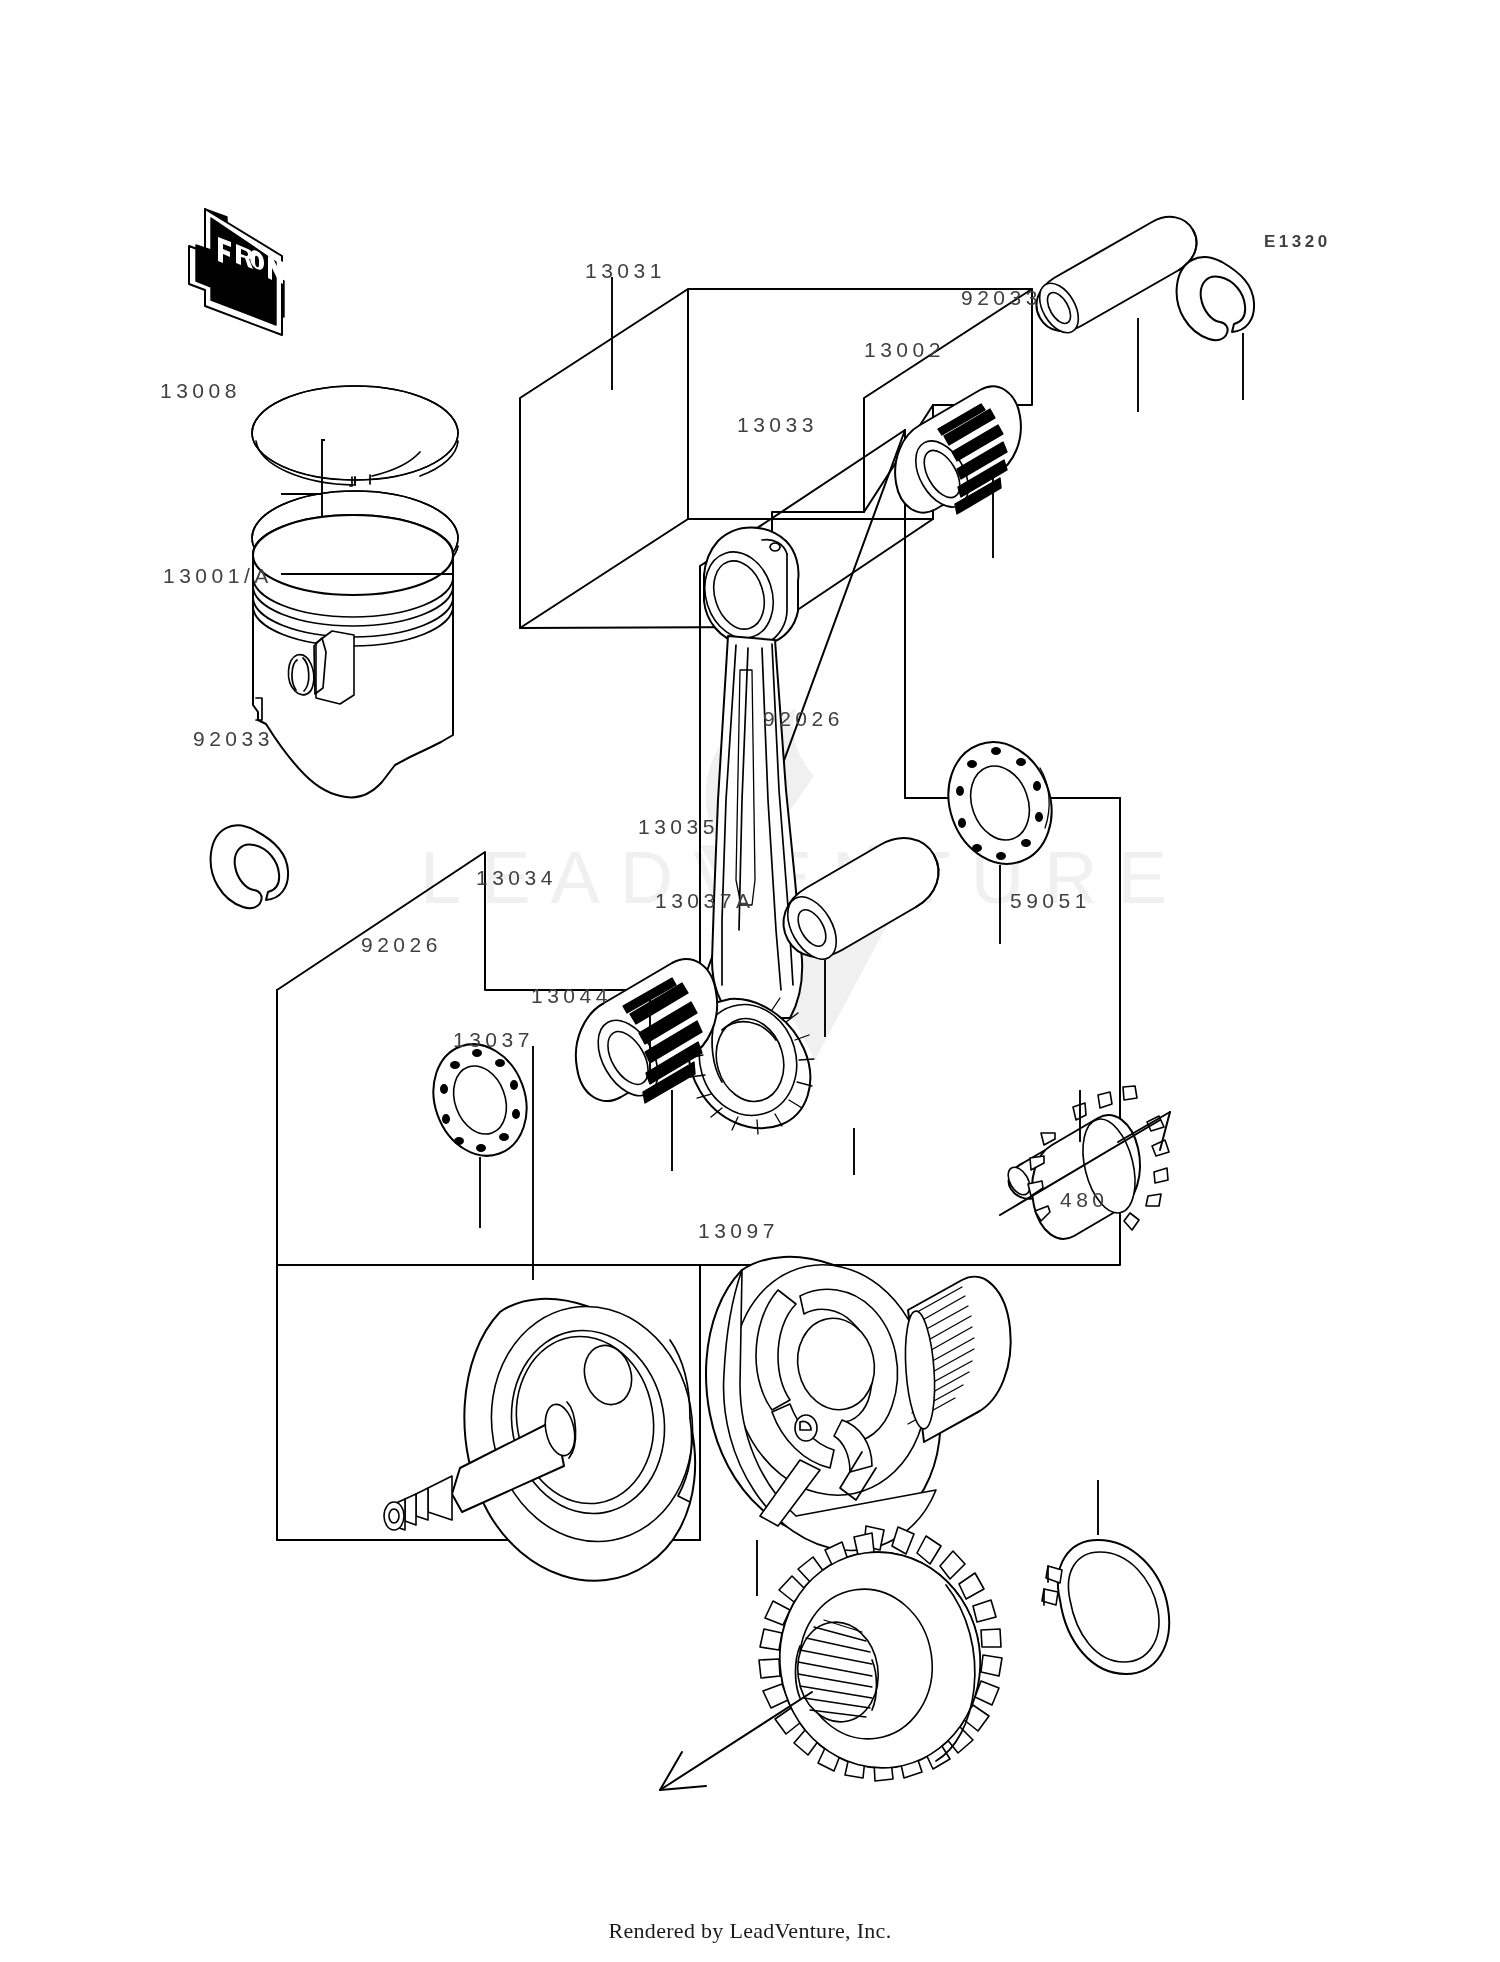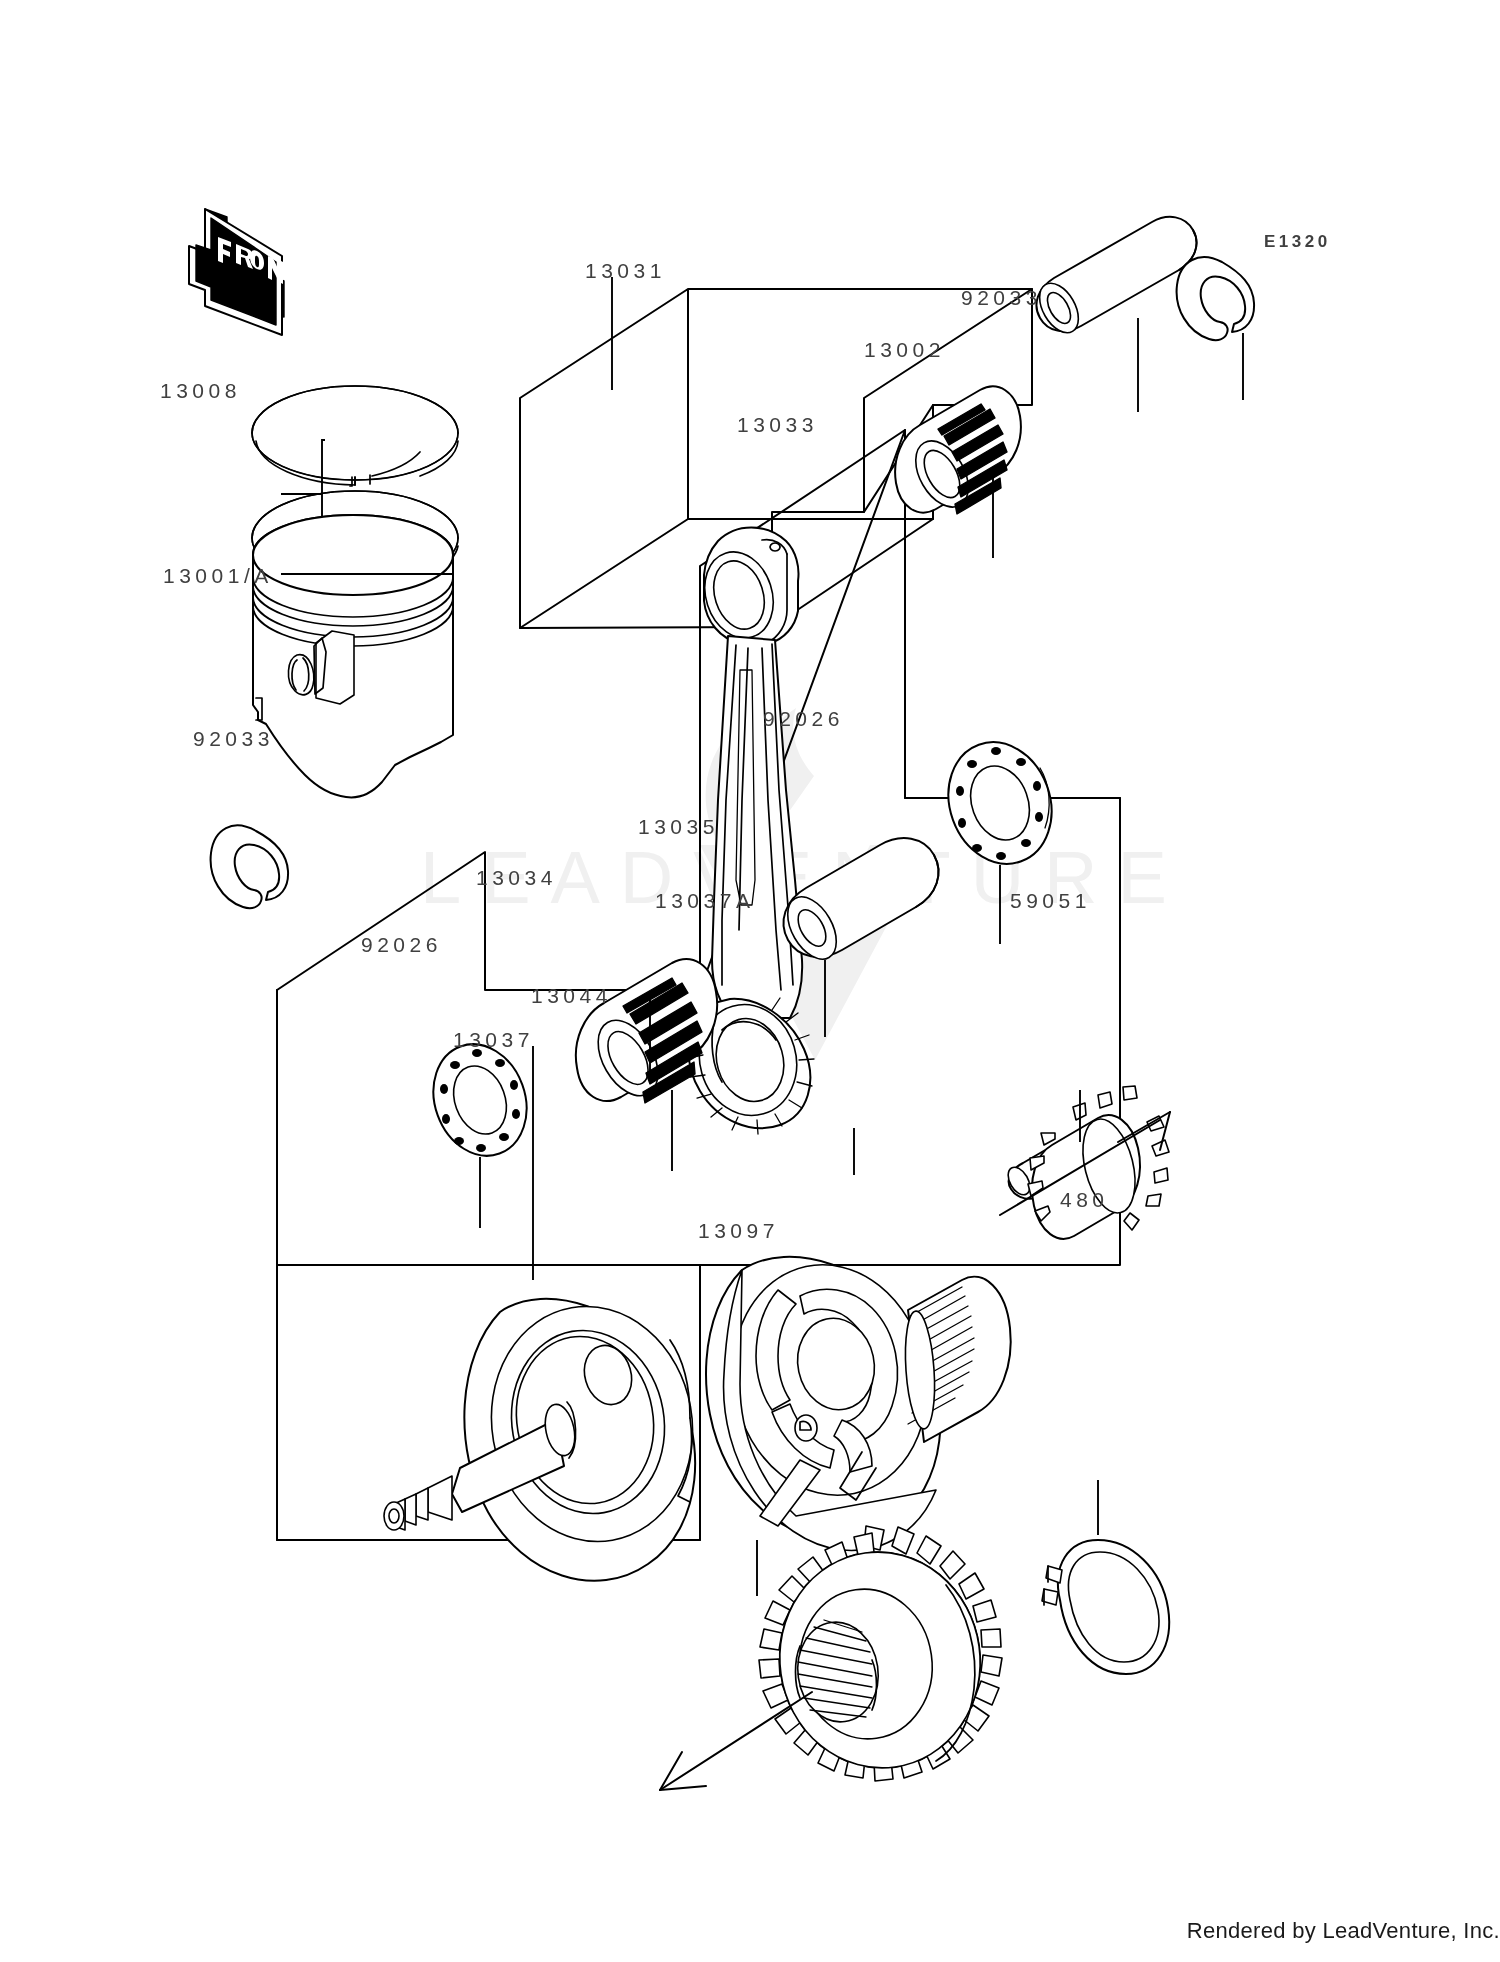--- a/index.html
+++ b/index.html
@@ -29,22 +29,22 @@
     letter-spacing:3.5px;
     color:#404040;
     white-space:nowrap;
     font-weight:600;
   }
   #footer{
     position:absolute;
     left:0;
     top:1918px;
     width:1500px;
-    text-align:right;
-    font-family:Liberation Sans, sans-serif;
+    text-align:center;
+    font-family:Liberation Serif, serif;
     font-size:22px;
     color:#1a1a1a;
     letter-spacing:0.3px;
   }
   .wm{fill:#f0f0f0;}
   .wmtxt{
     fill:#f0f0f0;
     font-family:"Liberation Sans", sans-serif;
     font-size:74px;
     letter-spacing:20px;

